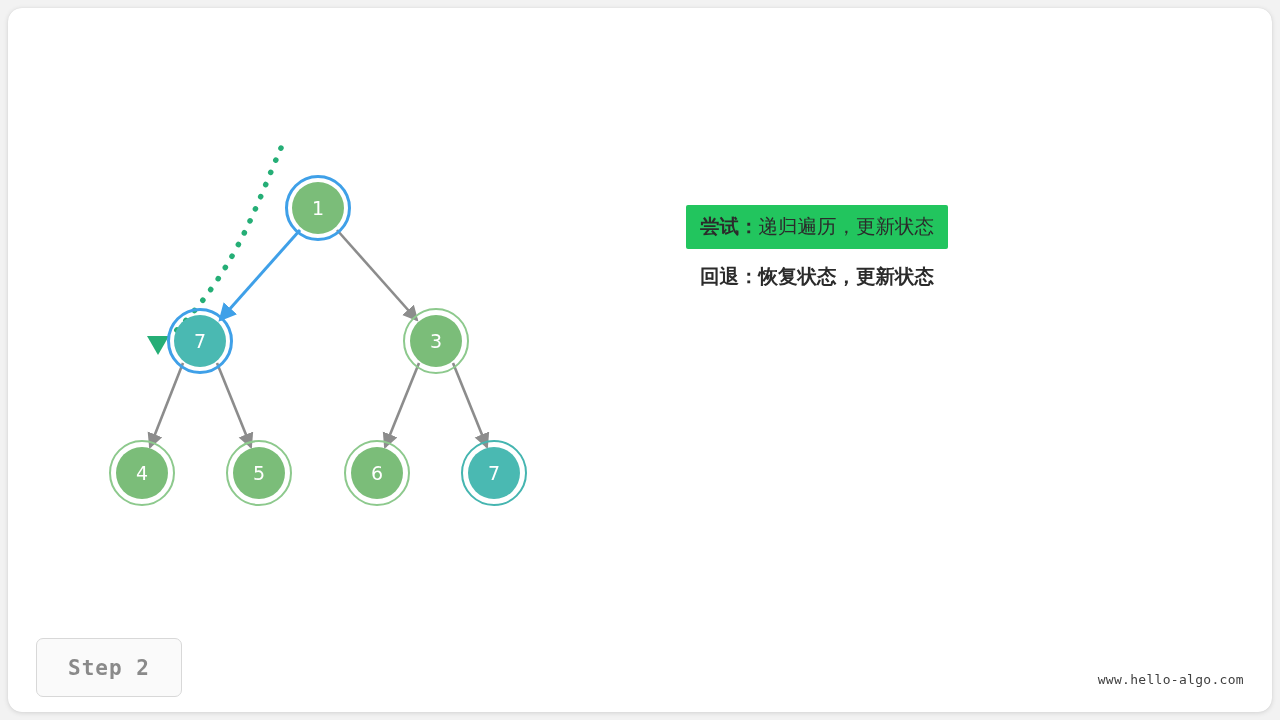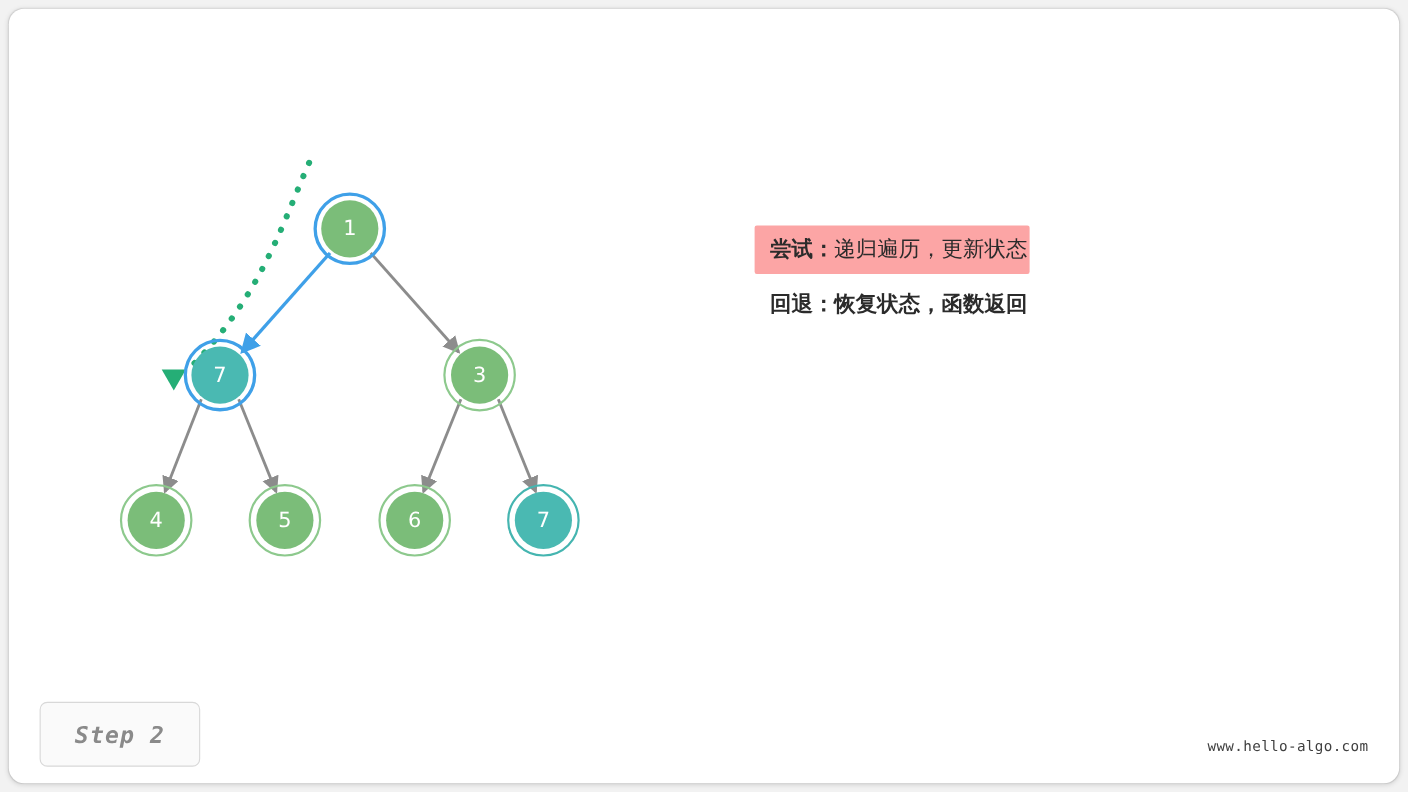--- a/index.html
+++ b/index.html
@@ -84,22 +84,22 @@
     left: 686px;
     top: 205px;
     width: 560px;
   }
   .line {
     display: flex;
     align-items: center;
     margin-bottom: 6px;
   }
   .hl {
-    background: #fca5a5;
-    padding: 8px 2px 9px 14px;
+    background: #22c55e;
+    padding: 8px 14px 9px 14px;
     border-radius: 2px;
     display: inline-block;
     white-space: nowrap;
   }
   .plain {
     padding: 8px 14px 9px 14px;
     display: inline-block;
     white-space: nowrap;
   }
   .cn {
@@ -133,21 +133,20 @@
     border-radius: 7px;
     background: #fafafa;
     display: flex;
     align-items: center;
     justify-content: center;
     font-family: "DejaVu Sans Mono", "Liberation Mono", monospace;
     font-size: 21px;
     font-weight: bold;
     letter-spacing: 1px;
     color: #8a8a8a;
-    font-style: italic;
   }
 
   
   #watermark {
     position: absolute;
     right: 36px;
     top: 672px;
     font-family: "DejaVu Sans Mono", "Liberation Mono", monospace;
     font-size: 13px;
     color: #404040;
@@ -213,21 +212,21 @@
     </div>
   </div>
 
   <div id="panel">
 
     <div class="line">
       <span class="hl cn"><span class="cn-bold">尝试：</span><span>递归遍历，更新状态</span></span>
     </div>
 
     <div class="line">
-      <span class="plain cn"><span class="cn-bold">回退：</span><span class="cn-bold">恢复状态，函数返回</span></span>
+      <span class="plain cn"><span class="cn-bold">回退：</span><span class="cn-bold">恢复状态，更新状态</span></span>
     </div>
 
 
 
 
   </div>
 
   <div id="step-badge">
     <span>Step 2</span>
   </div>

